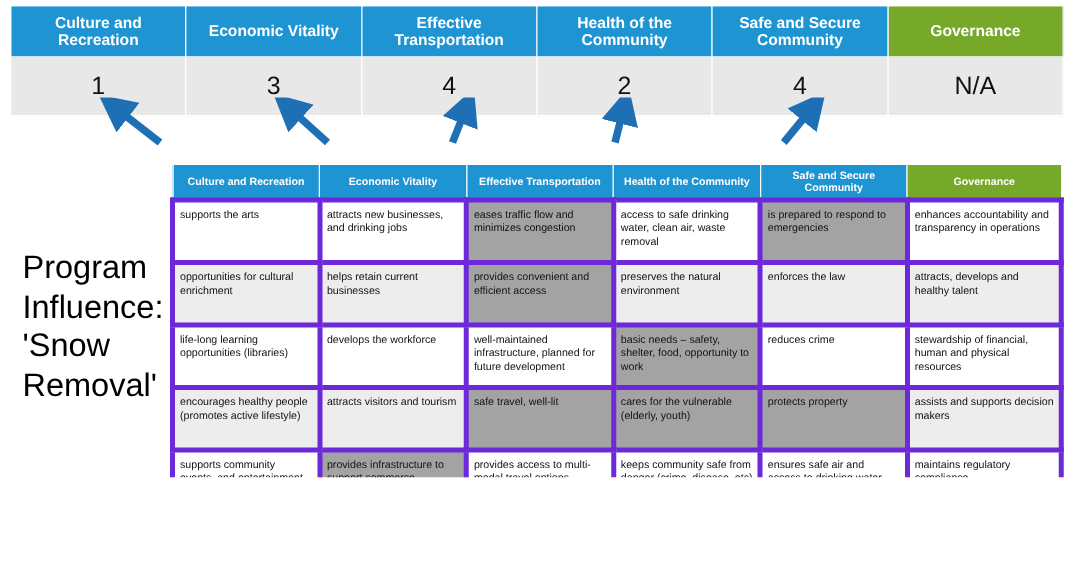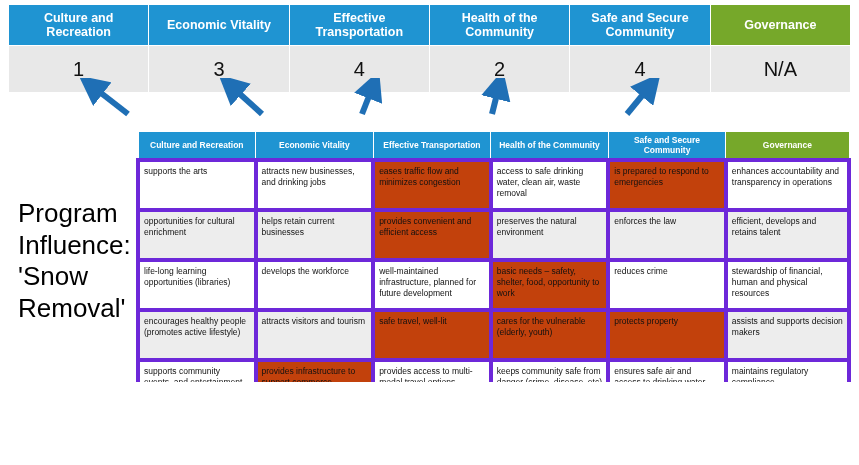--- a/index.html
+++ b/index.html
@@ -105,21 +105,21 @@
     border: 4px solid #6d28d9;
     line-height: 1.25;
     vertical-align: top;
     height: 38px;
   }
   #matrix td.alt {
     background: #ededed;
     margin-top: 12px;
   }
   #matrix td.hl {
-    background: #c2410c;
+    background: #a3a3a3;
   }
   #matrix td.empty {
     background: #ffffff;
     border: none;
   }
 </style>
 </head>
 <body>
 
 <div id="page">
@@ -189,21 +189,21 @@
           <td>access to safe drinking water, clean air, waste removal</td>
           <td class="hl">is prepared to respond to emergencies</td>
           <td>enhances accountability and transparency in operations</td>
         </tr>
         <tr>
           <td class="alt">opportunities for cultural enrichment</td>
           <td class="alt">helps retain current businesses</td>
           <td class="hl">provides convenient and efficient access</td>
           <td class="alt">preserves the natural environment</td>
           <td class="alt">enforces the law</td>
-          <td class="alt">efficient, develops and retains talent</td>
+          <td class="alt">attracts, develops and healthy talent</td>
         </tr>
         <tr>
           <td>life-long learning opportunities (libraries)</td>
           <td>develops the workforce</td>
           <td>well-maintained infrastructure, planned for future development</td>
           <td class="hl">basic needs – safety, shelter, food, opportunity to work</td>
           <td>reduces crime</td>
           <td>stewardship of financial, human and physical resources</td>
         </tr>
         <tr>

